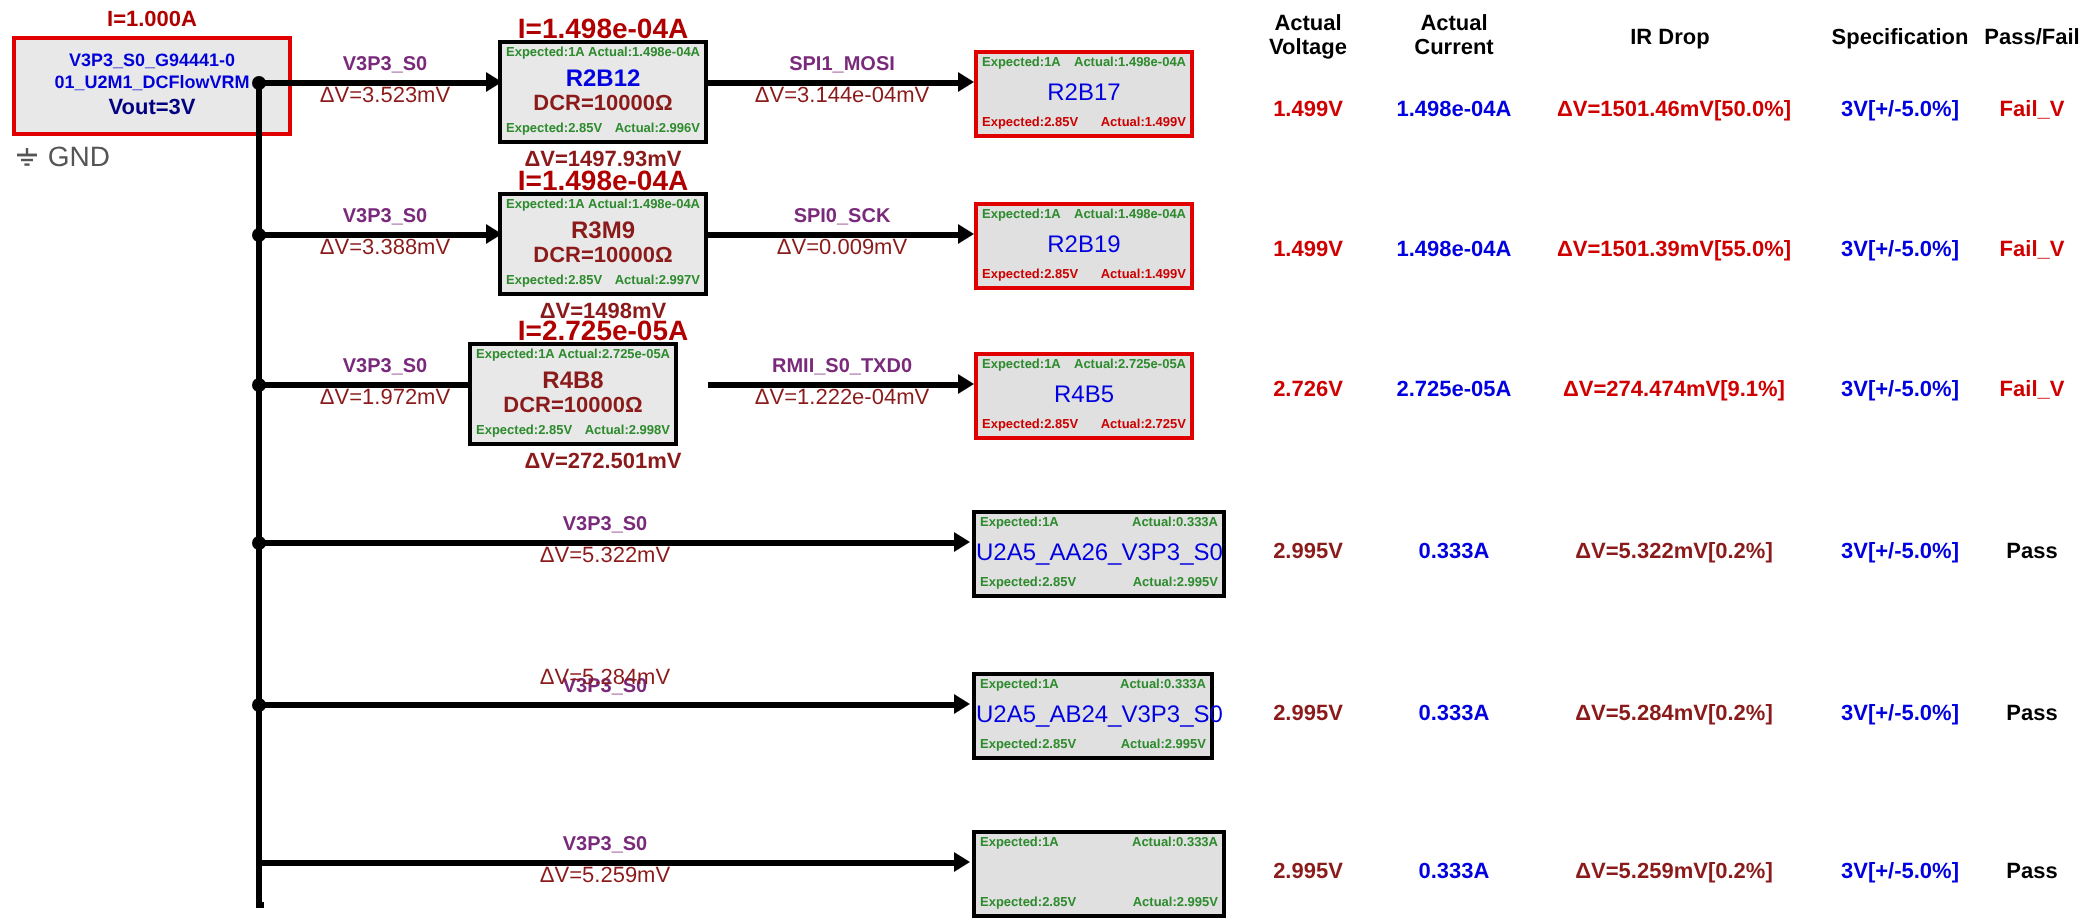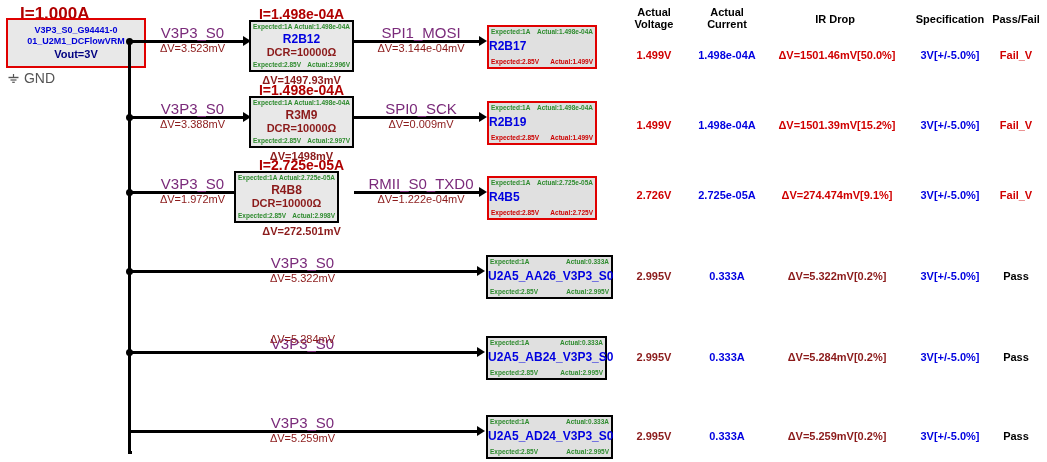--- a/index.html
+++ b/index.html
@@ -14,22 +14,22 @@
     position:absolute;left:6px;top:18px;width:140px;height:50px;
     border:2px solid #e00000;background:#e8e8e8;
     box-sizing:border-box;
   }
   .src-inner{
     text-align:center;color:#0000d8;font-weight:bold;font-size:9px;
     line-height:11px;padding-top:5px;
   }
   .src-vout{font-size:11px;color:#000080;font-weight:bold;margin-top:2px;}
   .src-i{
-    position:absolute;left:20px;top:4px;width:140px;text-align:left;
-    color:#b00000;font-weight:bold;font-size:17px;
+    position:absolute;left:6px;top:4px;width:140px;text-align:center;
+    color:#b00000;font-weight:bold;font-size:11px;
   }
   .gnd{
     position:absolute;left:8px;top:70px;font-size:14px;color:#555;
     font-weight:normal;
   }
   .gnd-sym{display:inline-block;vertical-align:middle;margin-right:1px;}
 
   
   .vwire{position:absolute;left:128px;width:3px;background:#000;}
   .hwire{position:absolute;height:3px;background:#000;}
@@ -37,21 +37,21 @@
 
   .arrow{
     position:absolute;width:0;height:0;
     border-top:5px solid transparent;border-bottom:5px solid transparent;
     border-left:8px solid #000;
   }
 
   
   .wlabel{position:absolute;text-align:center;}
   .wlabel .net{
-    color:#7a2a7a;font-weight:normal;font-size:15px;display:block;line-height:13px;
+    color:#7a2a7a;font-weight:bold;font-size:10px;display:block;line-height:13px;
   }
   .wlabel .dv{
     color:#8b1a1a;font-weight:normal;font-size:11px;display:block;line-height:13px;
   }
 
   
   .comp{
     position:absolute;width:105px;height:52px;
     border:2px solid #000;background:#e8e8e8;box-sizing:border-box;
   }
@@ -88,21 +88,21 @@
   .sink .line{
     display:flex;justify-content:space-between;
     font-size:6.5px;font-weight:bold;padding:1px 2px 0 2px;line-height:8px;
   }
   .sink .line.top{color:#2e8b2e;}
   .sink .line.bot{
     position:absolute;left:0;right:0;bottom:1px;padding:0 2px;color:#cc0000;
   }
   .sink.pass .line.bot{color:#2e8b2e;}
   .sink .name{
-    text-align:left;color:#0000e0;font-weight:bold;font-size:12px;
+    text-align:center;color:#0000e0;font-weight:normal;font-size:12px;
     line-height:16px;margin-top:2px;
   }
   .sink.pass .name{color:#0000e0;}
 
   
   .thead{
     position:absolute;top:6px;font-weight:bold;font-size:11px;color:#000;
     text-align:center;line-height:12px;
   }
   .cell{
@@ -330,21 +330,20 @@
 </div>
 <div class="wlabel" style="left:245px;top:432px;width:115px;">
   <span class="dv">ΔV=5.259mV</span>
 </div>
 
 <div class="sink pass" style="left:486px;top:415px;width:127px;">
   <div class="line top">
     <span>Expected:1A</span>
     <span>Actual:0.333A</span>
   </div>
-  <div class="name">U2A5_AD24_V3P3_S0</div>
   <div class="line bot">
     <span>Expected:2.85V</span>
     <span>Actual:2.995V</span>
   </div>
 </div>
 
 <div class="thead" style="left:621px;width:66px;">
   <div>Actual</div>
   <div>Voltage</div>
 </div>
@@ -363,21 +362,21 @@
 </div>
 
 <div class="cell c-red" style="left:621px;top:49px;width:66px;">1.499V</div>
 <div class="cell c-blue" style="left:690px;top:49px;width:74px;">1.498e-04A</div>
 <div class="cell c-red" style="left:766px;top:49px;width:142px;">ΔV=1501.46mV[50.0%]</div>
 <div class="cell c-blue" style="left:900px;top:49px;width:100px;">3V[+/-5.0%]</div>
 <div class="cell c-red" style="left:985px;top:49px;width:62px;">Fail_V</div>
 
 <div class="cell c-red" style="left:621px;top:119px;width:66px;">1.499V</div>
 <div class="cell c-blue" style="left:690px;top:119px;width:74px;">1.498e-04A</div>
-<div class="cell c-red" style="left:766px;top:119px;width:142px;">ΔV=1501.39mV[15.2%]</div>
+<div class="cell c-red" style="left:766px;top:119px;width:142px;">ΔV=1501.39mV[55.0%]</div>
 <div class="cell c-blue" style="left:900px;top:119px;width:100px;">3V[+/-5.0%]</div>
 <div class="cell c-red" style="left:985px;top:119px;width:62px;">Fail_V</div>
 
 <div class="cell c-red" style="left:621px;top:189px;width:66px;">2.726V</div>
 <div class="cell c-blue" style="left:690px;top:189px;width:74px;">2.725e-05A</div>
 <div class="cell c-red" style="left:766px;top:189px;width:142px;">ΔV=274.474mV[9.1%]</div>
 <div class="cell c-blue" style="left:900px;top:189px;width:100px;">3V[+/-5.0%]</div>
 <div class="cell c-red" style="left:985px;top:189px;width:62px;">Fail_V</div>
 
 <div class="cell c-darkred" style="left:621px;top:270px;width:66px;">2.995V</div>

